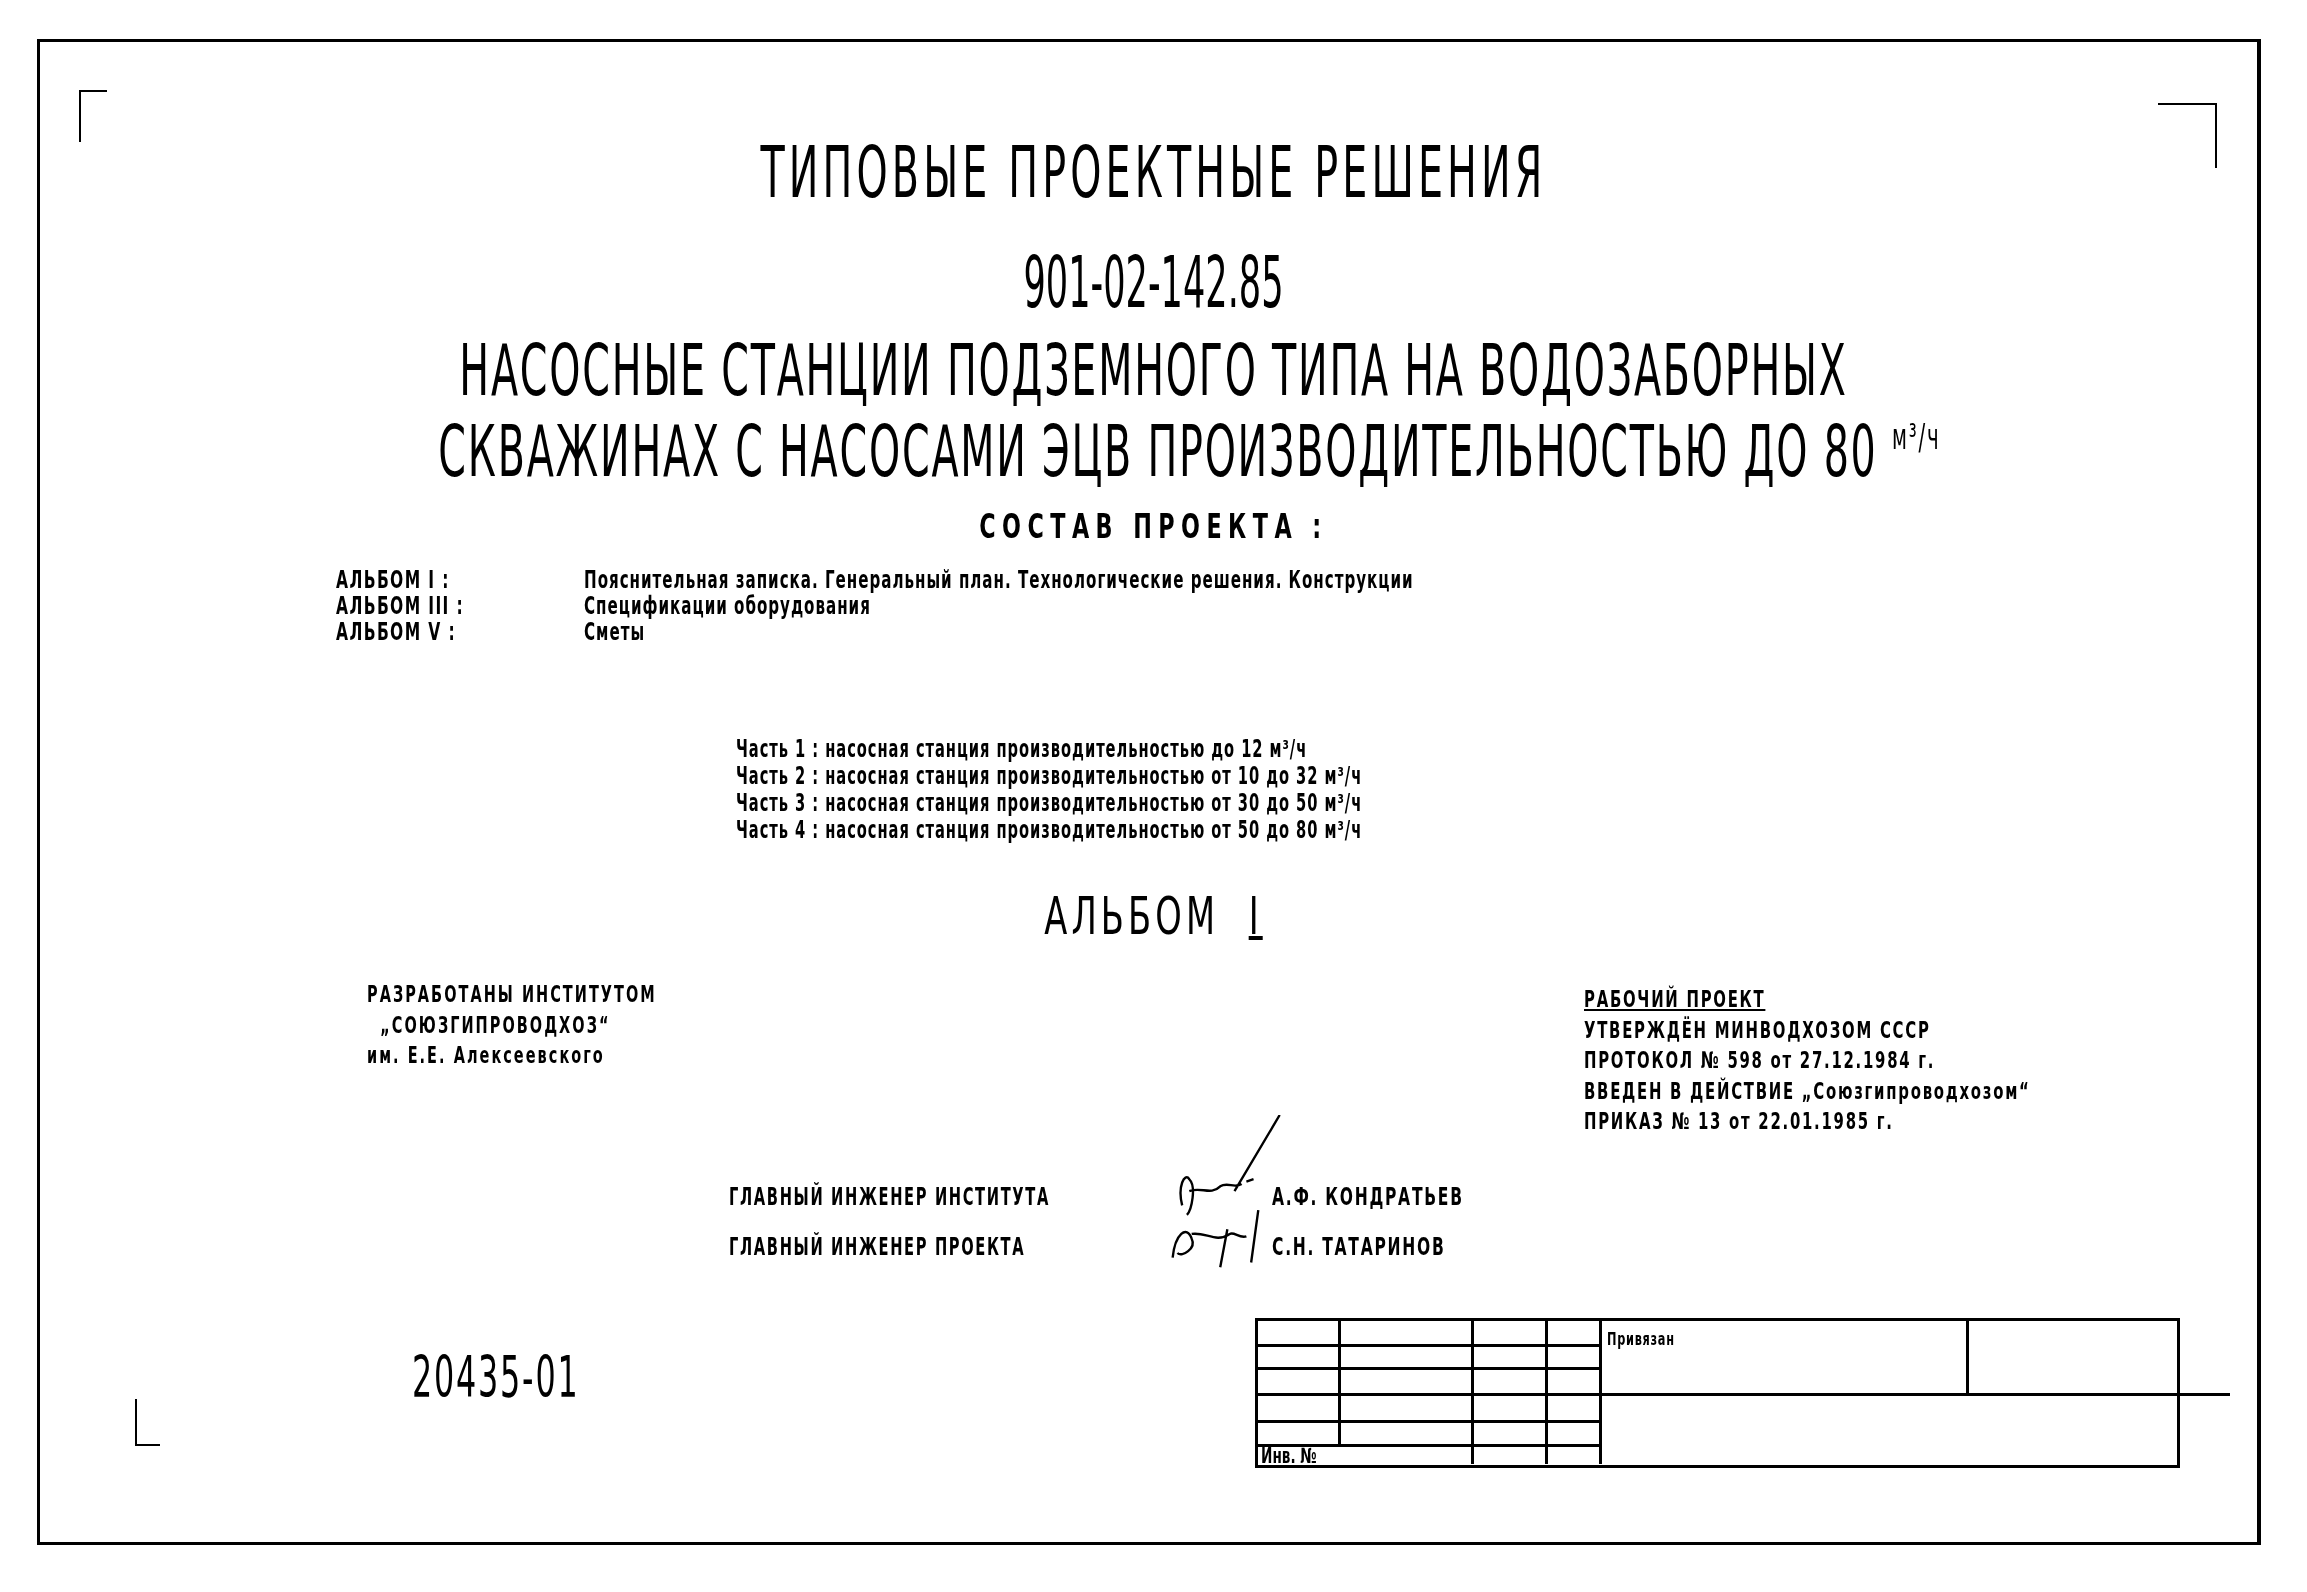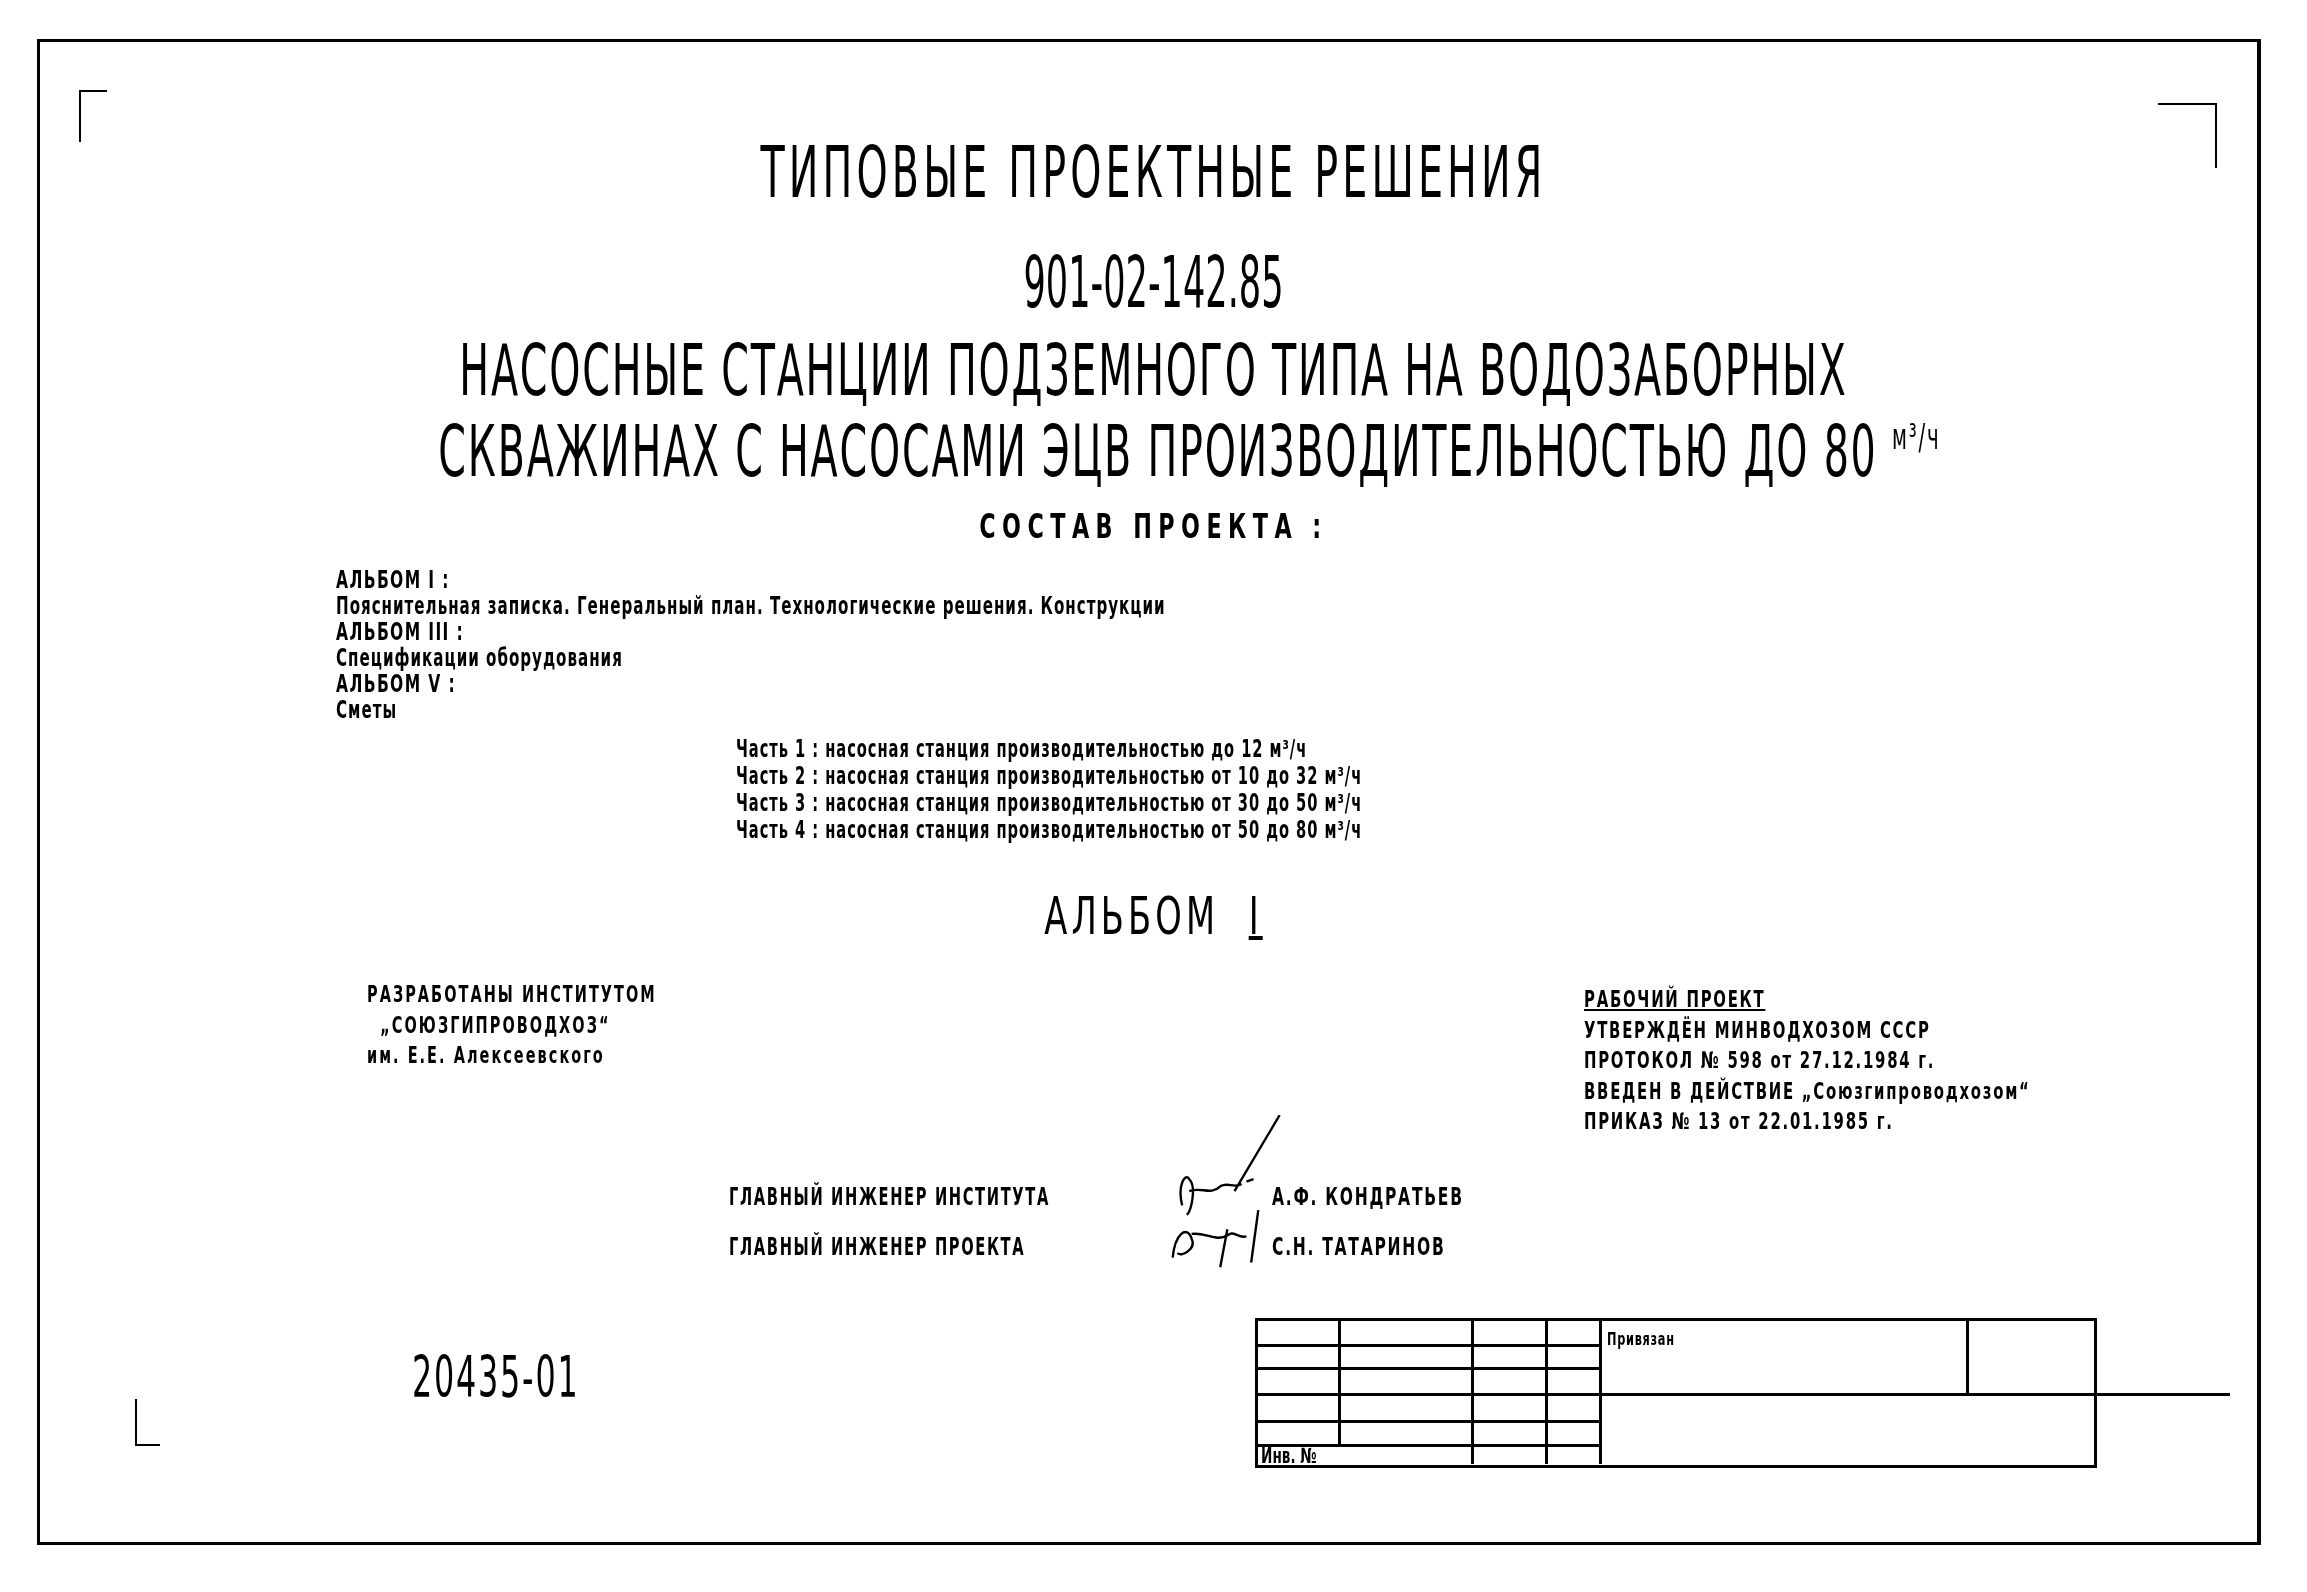--- a/index.html
+++ b/index.html
@@ -20,21 +20,21 @@
   .head3 { left:0; width:2307px; top:329px; text-align:center; font-size:71px; letter-spacing:2.9px;
            transform:scaleX(0.62); transform-origin:center; white-space:nowrap; }
   .head4 { left:0; width:2307px; top:410px; text-align:center; font-size:71px; letter-spacing:2.9px;
            transform:scaleX(0.62); transform-origin:center; white-space:nowrap; }
   sup.unit { font-size:0.5em; vertical-align:0.75em; }
 
   .sostav { left:0; width:2307px; top:507px; text-align:center; font-size:33px; font-weight:bold;
             letter-spacing:8.6px; transform:scaleX(0.75); }
 
   .albums { left:336px; top:567px; font-size:24px; font-weight:bold; line-height:26px; }
-  .albums .row { display:flex; white-space:nowrap;flex-direction:column; }
+  .albums .row { display:flex; white-space:nowrap; }
   .albums .lab { width:248px; transform:scaleX(0.72); transform-origin:left; letter-spacing:1.9px; }
   .albums .txt { transform:scaleX(0.7); transform-origin:left; letter-spacing:1.4px; }
 
   .parts { left:736px; top:736px; font-size:24px; font-weight:bold; line-height:27px;
            transform:scaleX(0.68); transform-origin:left; white-space:nowrap; letter-spacing:1.4px; }
 
   .album1 { left:0; width:2307px; top:886px; text-align:center; font-size:52px; letter-spacing:5.7px;
             transform:scaleX(0.72); }
   .album1 .num { text-decoration:underline; text-decoration-thickness:3.8px; }
 
@@ -47,21 +47,21 @@
           white-space:nowrap; }
   .sigs .row { display:flex; }
   .sigs .role { width:543px; transform:scaleX(0.68); transform-origin:left; letter-spacing:2.4px; }
   .sigs .name { transform:scaleX(0.72); transform-origin:left; letter-spacing:2.4px; }
   .signature { position:absolute; left:1163px; top:1115px; width:143px; height:157px; }
 
   .invnum { left:412px; top:1344px; font-size:57px; transform:scaleX(0.62); transform-origin:left;
             letter-spacing:2.9px; }
 
   
-  .stamp { position:absolute; left:1255px; top:1318px; width:842px; height:150px;
+  .stamp { position:absolute; left:1255px; top:1318px; width:925px; height:150px;
            border:3.3px solid #000; box-sizing:border-box; }
   .stamp .hl { position:absolute; height:2.9px; background:#000; }
   .stamp .vl { position:absolute; width:2.9px; background:#000; }
   .stamp .privyazan { position:absolute; left:349px; top:6.7px; font-size:18px; font-weight:bold;
                       transform:scaleX(0.7); transform-origin:left; letter-spacing:1px; }
   .stamp .inv { position:absolute; left:2.9px; top:123px; font-size:21px; font-weight:bold;
                 transform:scaleX(0.72); transform-origin:left; }
 </style>
 </head>
 <body>

